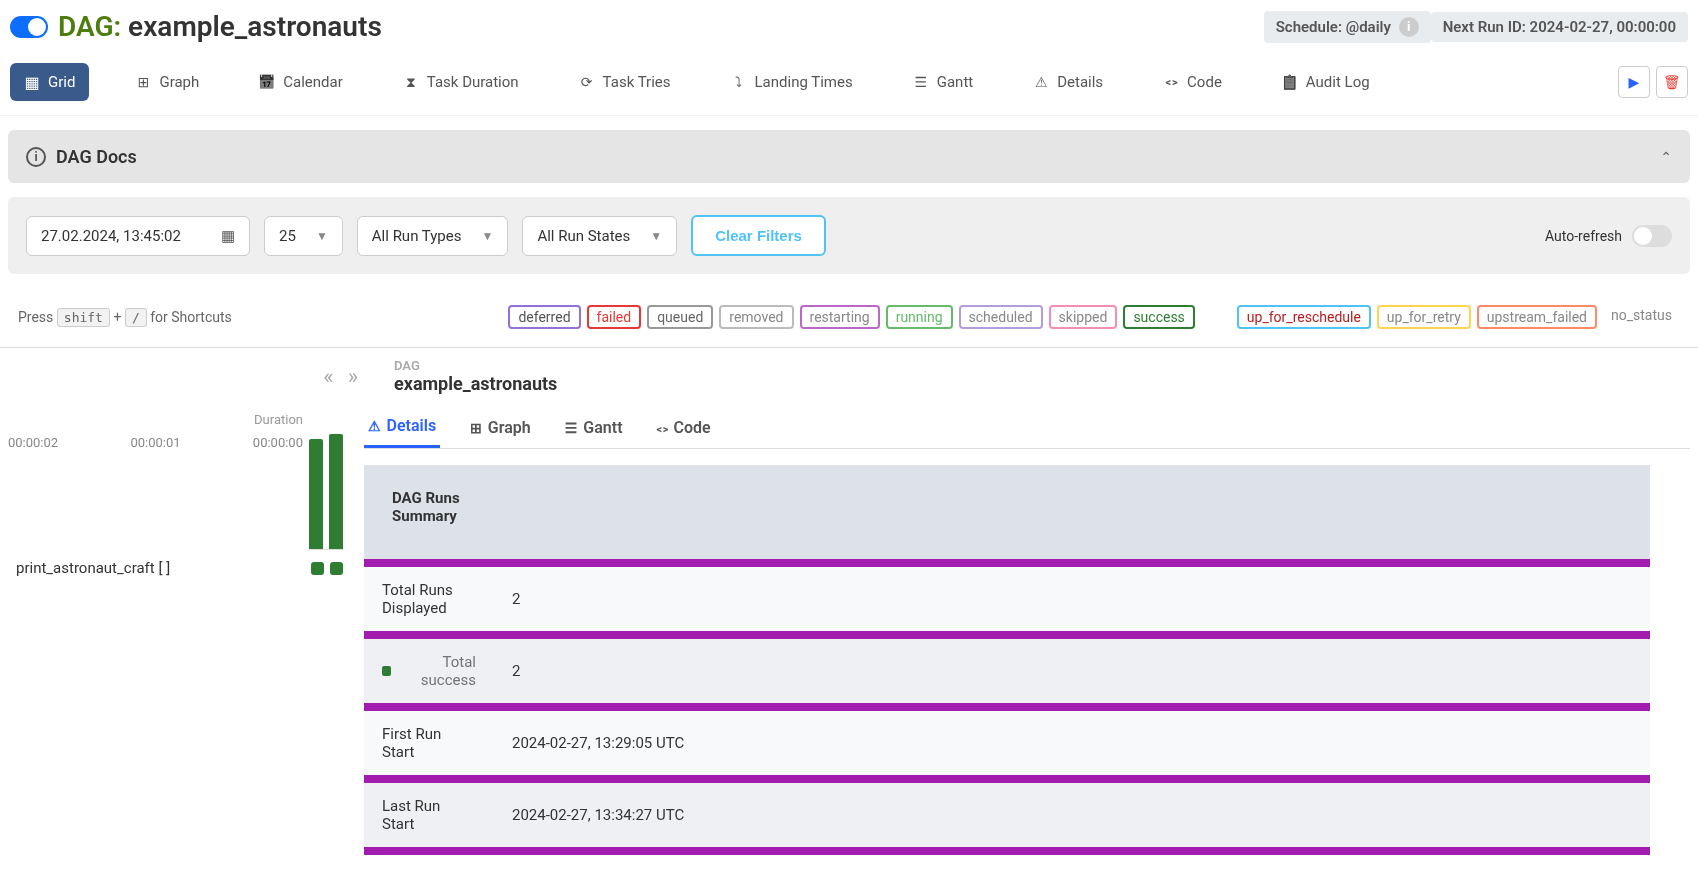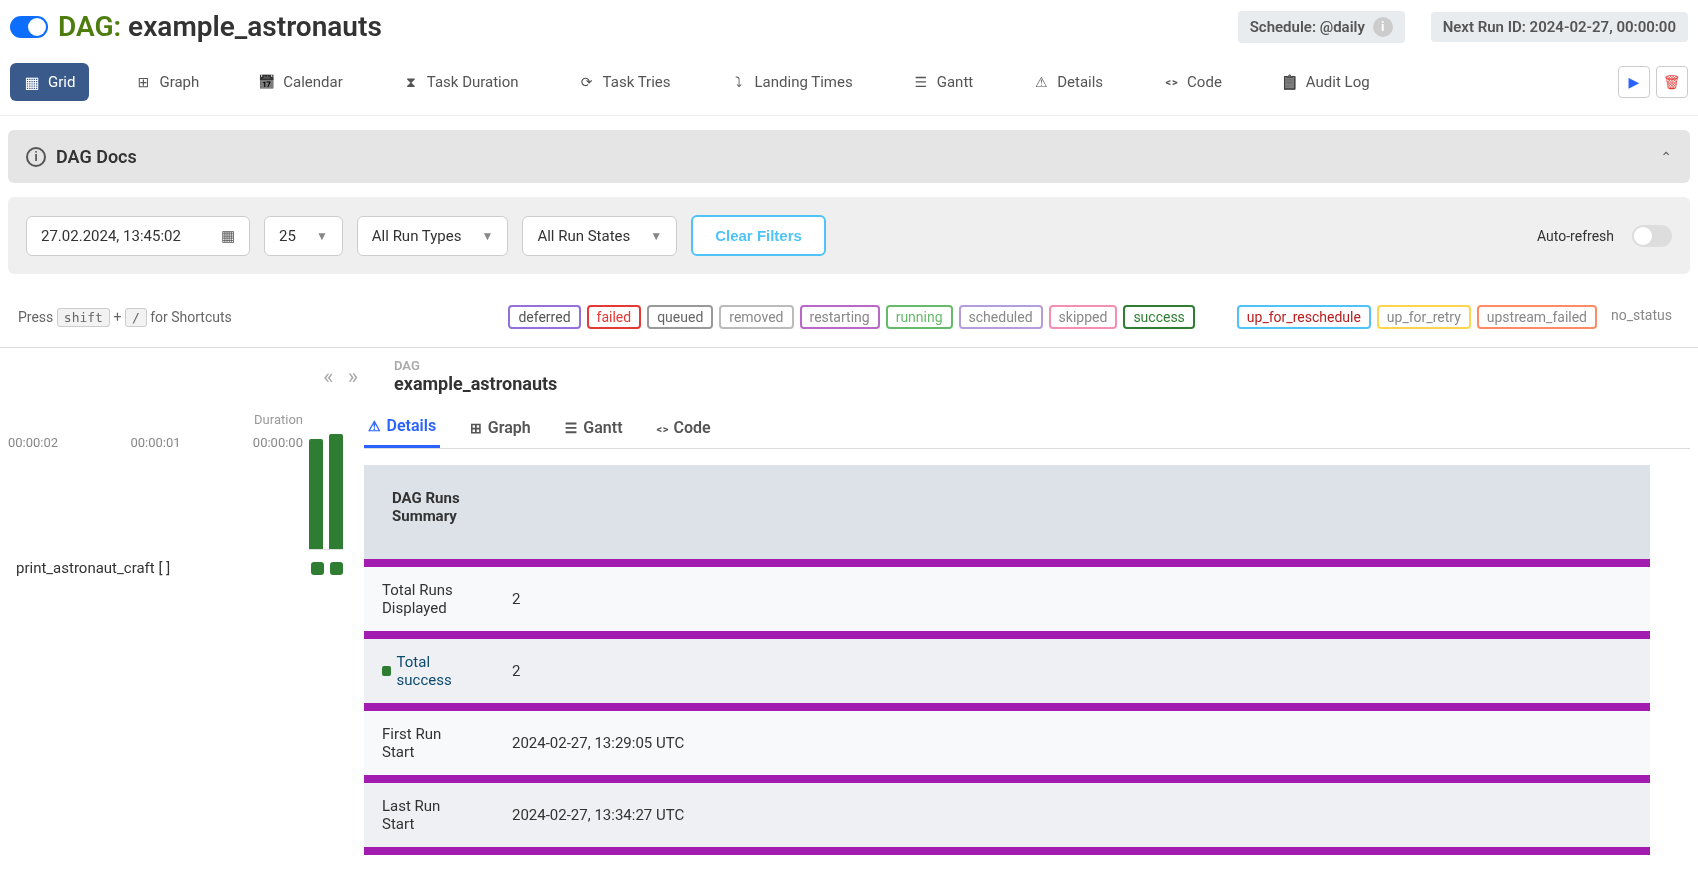--- a/index.html
+++ b/index.html
@@ -5,21 +5,21 @@
   * { box-sizing: border-box; margin: 0; padding: 0; }
   body { font-family: -apple-system, BlinkMacSystemFont, "Segoe UI", Roboto, sans-serif; background: #fff; color: #333; font-size: 14px; }
   
   
   .header { display: flex; align-items: center; justify-content: space-between; padding: 10px 10px 20px 10px; }
   .header-left { display: flex; align-items: center; gap: 10px; }
   .toggle { width: 38px; height: 22px; background: #0d6efd; border-radius: 11px; position: relative; cursor: pointer; }
   .toggle::after { content: ''; position: absolute; right: 2px; top: 2px; width: 18px; height: 18px; background: #fff; border-radius: 50%; }
   .dag-title { font-size: 28px; font-weight: 600; }
   .dag-title .prefix { color: #4d7c0f; }
-  .header-right { display: flex; gap: 26px; align-items: center; }
+  .header-right { display: flex; gap: 0; align-items: center; }
   .schedule-badge, .next-run-badge { background: #e9ecef; padding: 6px 12px; color: #555; font-weight: 600; border-radius: 4px; font-size: 15px; }
   .info-circle { width: 20px; height: 20px; background: #ccc; border-radius: 50%; display: inline-flex; align-items: center; justify-content: center; color: #fff; font-weight: bold; font-size: 13px; margin-left: 4px; }
 
   
   .tabs { display: flex; align-items: center; padding: 0 10px 14px 10px; border-bottom: 1px solid #eee; justify-content: space-between; }
   .tabs-left { display: flex; gap: 32px; align-items: center; }
   .tab { display: flex; align-items: center; gap: 8px; color: #555; cursor: pointer; padding: 10px 14px; border-radius: 6px; font-size: 15px; }
   .tab.active { background: #3a5a8c; color: #fff; }
   .tab-icon { width: 16px; height: 16px; display: inline-flex; align-items: center; justify-content: center; }
   .tabs-right { display: flex; gap: 6px; }
@@ -40,21 +40,21 @@
   .docs-bar { margin: 14px 8px 14px 8px; background: #e5e5e5; padding: 16px 18px; border-radius: 6px; display: flex; justify-content: space-between; align-items: center; }
   .docs-left { display: flex; align-items: center; gap: 10px; font-size: 18px; font-weight: 600; }
   .info-icon { width: 20px; height: 20px; border: 2px solid #555; border-radius: 50%; display: inline-flex; align-items: center; justify-content: center; font-size: 12px; font-weight: bold; color: #555; }
 
   
   .filter-bar { margin: 13px 8px; background: #efefef; padding: 18px; border-radius: 6px; display: flex; align-items: center; justify-content: space-between; }
   .filter-left { display: flex; gap: 14px; align-items: center; }
   .filter-input, .filter-select { background: #fff; border: 1px solid #ccc; border-radius: 6px; padding: 10px 14px; font-size: 15px; display: flex; align-items: center; gap: 20px; cursor: pointer; }
   .filter-input { gap: 40px; }
   .clear-btn { background: #fff; border: 2px solid #4fc3f7; color: #4fc3f7; padding: 10px 22px; border-radius: 6px; font-weight: 600; font-size: 15px; cursor: pointer; }
-  .filter-right { display: flex; align-items: center; gap: 18px; }
+  .filter-right { display: flex; align-items: center; gap: 10px; }
   .auto-refresh-toggle { width: 40px; height: 22px; background: #ddd; border-radius: 11px; position: relative; cursor: pointer; }
   .auto-refresh-toggle::after { content: ''; position: absolute; left: 2px; top: 2px; width: 18px; height: 18px; background: #fff; border-radius: 50%; }
 
   
   .legend-row { display: flex; justify-content: space-between; align-items: center; padding: 18px 18px; border-bottom: 1px solid #ddd; }
   .shortcuts { color: #666; font-size: 14px; }
   .key { background: #f2f2f2; border: 1px solid #ccc; border-radius: 3px; padding: 1px 6px; font-family: monospace; font-size: 13px; }
   .legend { display: flex; gap: 6px; flex-wrap: wrap; }
   .legend-item { border: 2px solid; border-radius: 4px; padding: 2px 8px; font-size: 14px; cursor: pointer; }
   .lg-deferred { border-color: #9370db; color: #555; }
@@ -100,21 +100,21 @@
   .detail-tab.active { color: #2962ff; border-bottom: 3px solid #2962ff; }
   
   .summary-table { width: 97%; }
   .summary-row { display: flex; border-bottom: 8px solid #a21caf; }
   .summary-row:nth-child(odd) { background: #eef0f3; }
   .summary-row:nth-child(even) { background: #f8f9fa; }
   .summary-row.header { background: #dde2e9; font-weight: 700; }
   .summary-label { width: 130px; padding: 14px 18px; font-size: 15px; color: #333; display: flex; align-items: center; gap: 6px; }
   .summary-value { padding: 14px 18px; font-size: 15px; display: flex; align-items: center; }
   .success-dot { width: 10px; height: 10px; background: #2e7d32; border-radius: 2px; }
-  .success-link { color: #0c4a6e; }
+  .success-link { color: #737373; text-align: right; }
 
   .chevron { color: #888; font-size: 12px; }
 </style>
 </head>
 <body>
 
 <div class="header">
   <div class="header-left">
     <div class="toggle"></div>
     <div class="dag-title">

